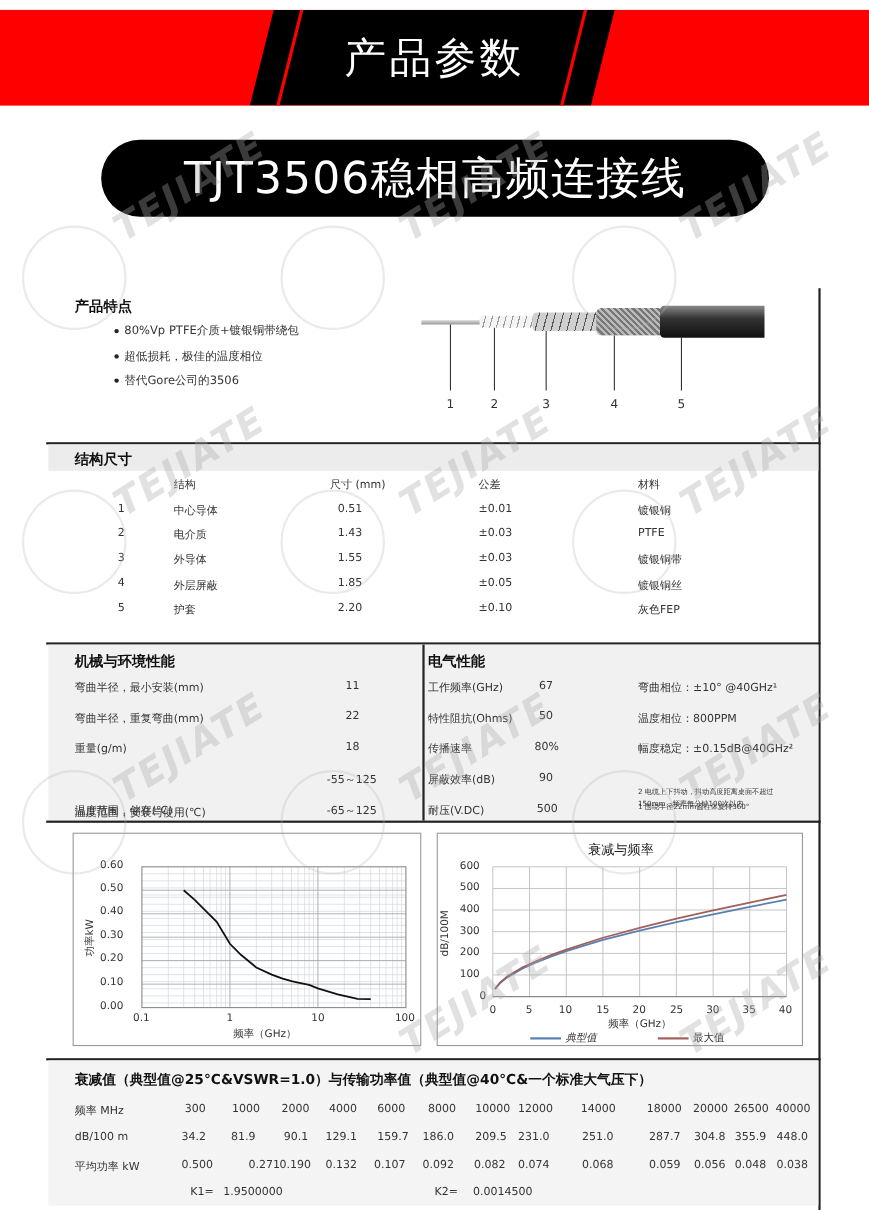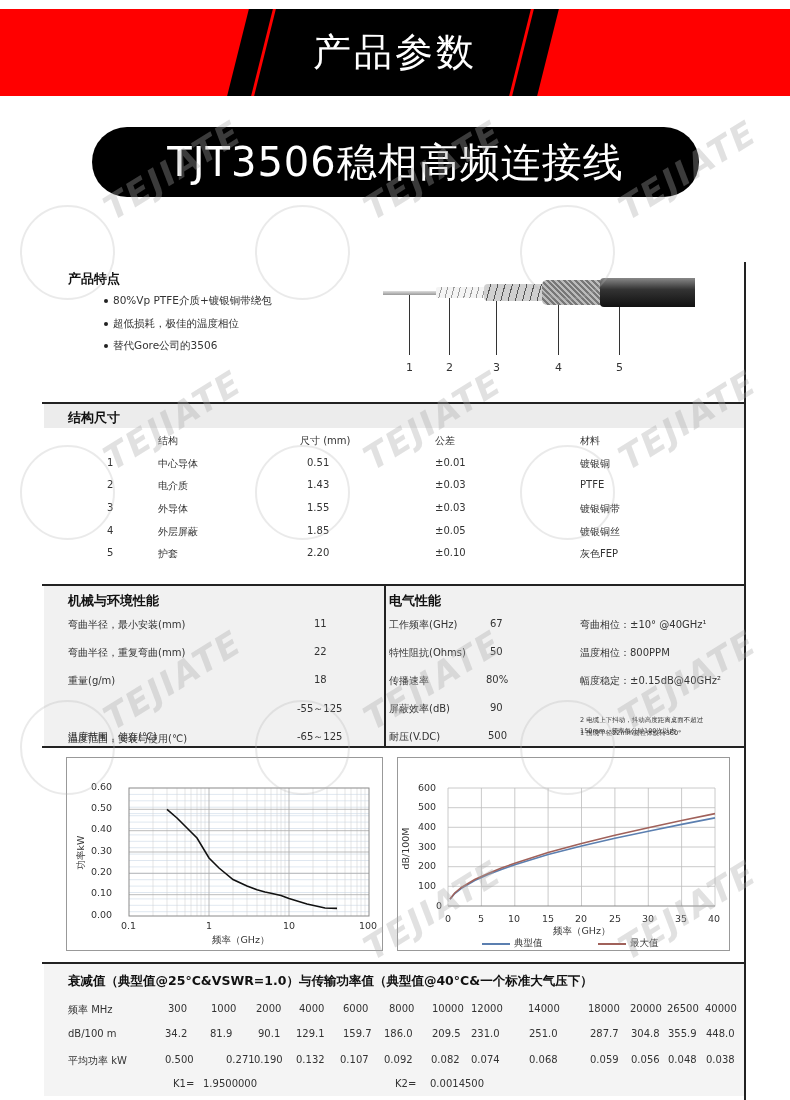--- a/index.html
+++ b/index.html
@@ -259,20 +259,21 @@
   <div class="tick" style="left:24px;top:151px;">0.00</div>
   <div class="tick" style="left:54px;top:162px;">0.1</div>
   <div class="tick" style="left:139px;top:162px;">1</div>
   <div class="tick" style="left:216px;top:162px;">10</div>
   <div class="tick" style="left:292px;top:162px;">100</div>
   <div class="tick" style="left:145px;top:176px;">频率（GHz）</div>
   <div class="tick" style="left:-2px;top:88px;transform:rotate(-90deg);">功率kW</div>
 </div>
 
 <div class="abs chart-box" style="left:397px;top:757px;width:333px;height:194px;">
+  <div class="chart-title" style="left:0;top:6px;width:333px;">衰减与频率</div>
   <svg style="position:absolute;left:0;top:0;" width="333" height="194">
 
     <g stroke="#bdbdbd" stroke-width="0.8">
       <line x1="50" y1="30" x2="317" y2="30"></line>
         <line x1="50" y1="49.7" x2="317" y2="49.7"></line>
         <line x1="50" y1="69.3" x2="317" y2="69.3"></line>
         <line x1="50" y1="89" x2="317" y2="89"></line>
         <line x1="50" y1="108.7" x2="317" y2="108.7"></line>
         <line x1="50" y1="128.3" x2="317" y2="128.3"></line>
       <line x1="83.4" y1="30" x2="83.4" y2="148"></line>
@@ -301,21 +302,21 @@
   <div class="tick" style="left:110px;top:155px;">10</div>
   <div class="tick" style="left:144px;top:155px;">15</div>
   <div class="tick" style="left:177px;top:155px;">20</div>
   <div class="tick" style="left:211px;top:155px;">25</div>
   <div class="tick" style="left:244px;top:155px;">30</div>
   <div class="tick" style="left:277px;top:155px;">35</div>
   <div class="tick" style="left:310px;top:155px;">40</div>
   <div class="tick" style="left:155px;top:167px;">频率（GHz）</div>
   <div class="tick" style="left:-14px;top:85px;transform:rotate(-90deg);">dB/100M</div>
   <div class="abs" style="left:84px;top:185px;width:28px;height:2px;background:#5b7fb0;"></div>
-  <div class="tick" style="left:116px;top:179px;">典型值</div>
+  <div class="tick" style="left:116px;top:179px;font-style:italic;">典型值</div>
   <div class="abs" style="left:200px;top:185px;width:28px;height:2px;background:#a0615a;"></div>
   <div class="tick" style="left:232px;top:179px;">最大值</div>
 </div>
 
 <div class="abs hline" style="left:42px;top:962px;width:704px;"></div>
 <div class="abs sec-band" style="left:44px;top:964px;width:700px;height:132px;background:#f4f4f4;"></div>
 <div class="abs sec-title" style="left:68px;top:973px;font-size:12.5px;">衰减值（典型值@25°C&amp;VSWR=1.0）与传输功率值（典型值@40°C&amp;一个标准大气压下）</div>
 
 <div>
   <div class="cell" style="left:68px;top:1003px;">频率 MHz</div>

